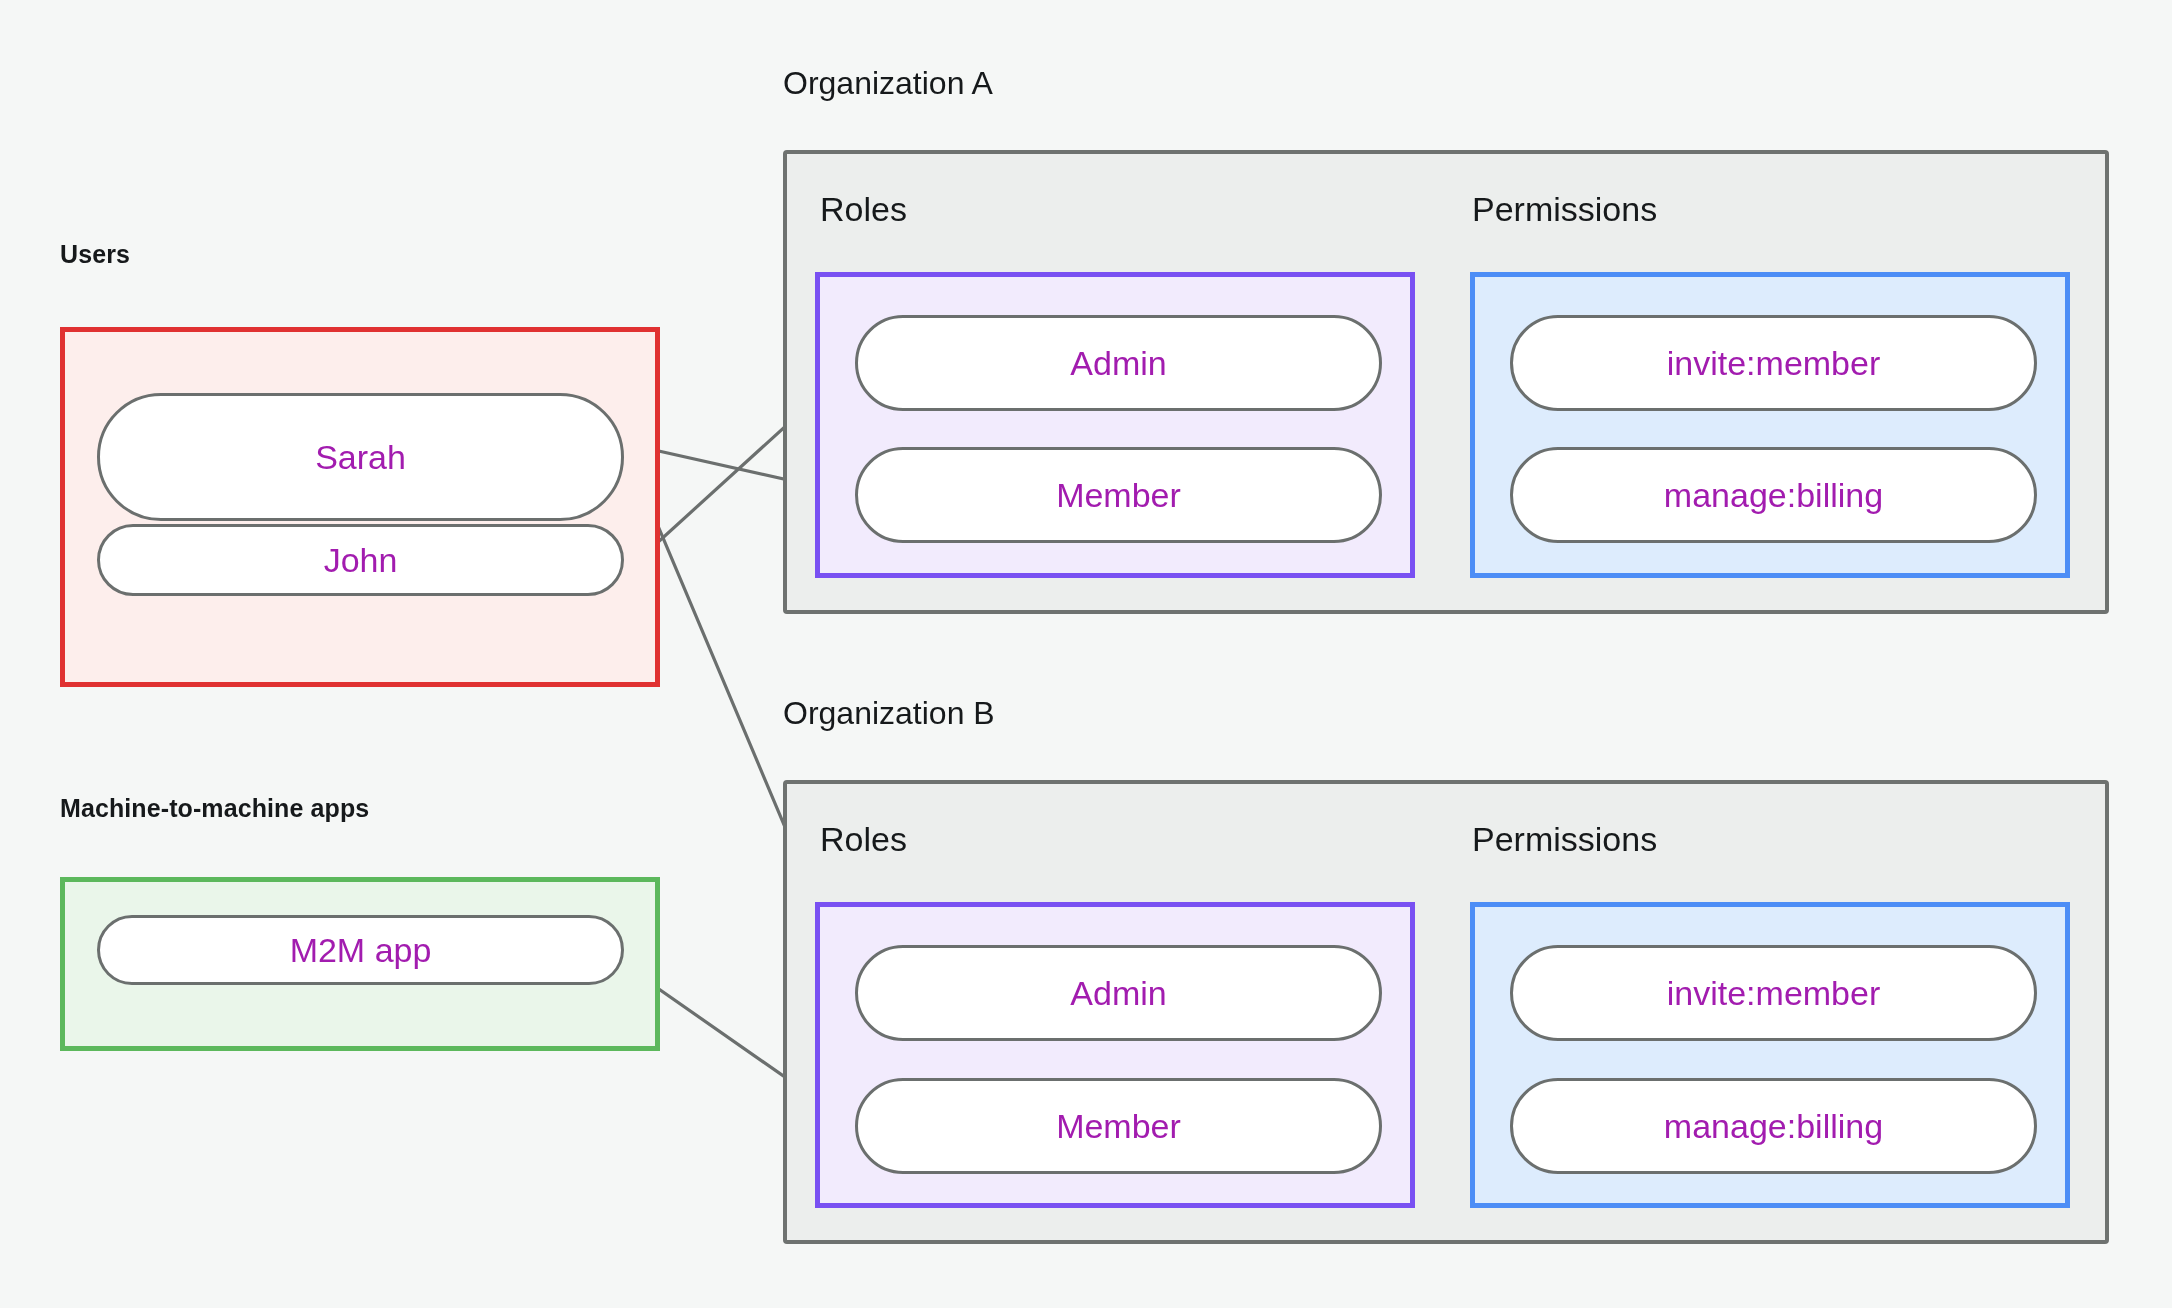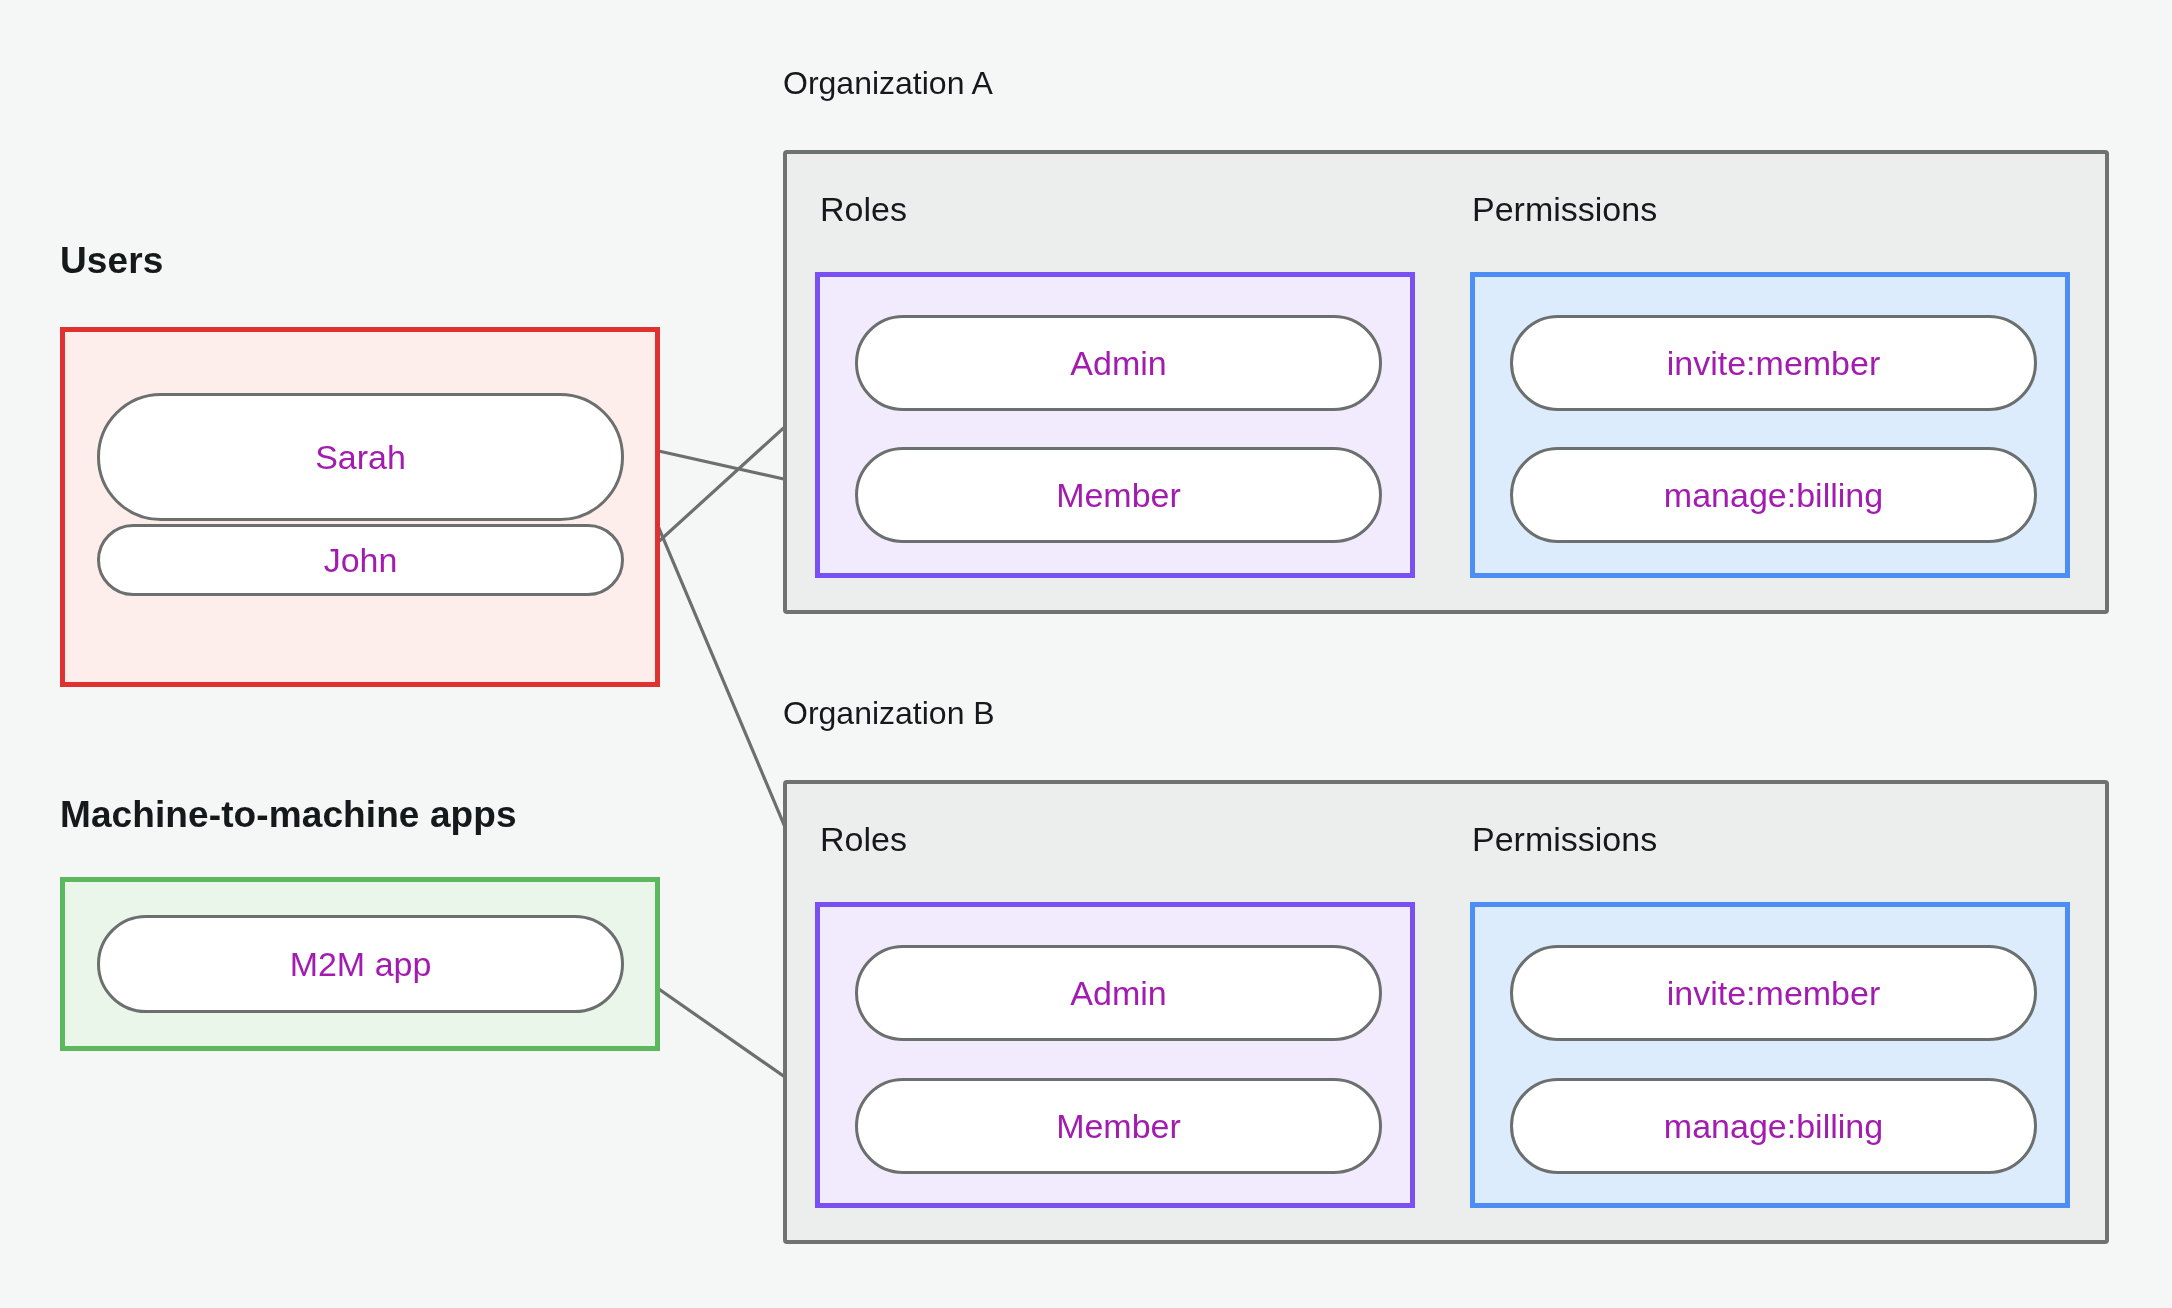--- a/index.html
+++ b/index.html
@@ -33,21 +33,21 @@
     fill: none;
     stroke-linecap: round;
   }
   .edge-dot {
     fill: #6b6f6e;
   }
 
   
   .group-label {
     position: absolute;
-    font-size: 37px;
+    font-size: 25px;
     font-weight: 700;
     color: #16191b;
     letter-spacing: 0.1px;
     white-space: nowrap;
     z-index: 3;
   }
   .org-label {
     position: absolute;
     font-size: 32px;
     font-weight: 400;
@@ -150,21 +150,21 @@
   <div class="box box-users" style="left:60px; top:327px; width:600px; height:360px;"></div>
 
   <div class="pill" style="left:97px; top:393px; width:527px; height:128px;">Sarah</div>
 
   <div class="pill" style="left:97px; top:524px; width:527px; height:72px;">John</div>
 
   <div class="group-label" style="left:60px; top:794px;">Machine-to-machine apps</div>
 
   <div class="box box-m2m" style="left:60px; top:877px; width:600px; height:174px;"></div>
 
-  <div class="pill" style="left:97px; top:915px; width:527px; height:98px;">M2M app</div>
+  <div class="pill" style="left:97px; top:915px; width:527px; height:70px;">M2M app</div>
 
   <div class="org-label" style="left:783px; top:65px;">Organization A</div>
 
   <div class="box box-org" style="left:783px; top:150px; width:1326px; height:464px;"></div>
 
   <div class="inner-label" style="left:820px; top:190px;">Roles</div>
 
   <div class="inner-label" style="left:1472px; top:190px;">Permissions</div>
 
   <div class="box box-roles" style="left:815px; top:272px; width:600px; height:306px;"></div>

